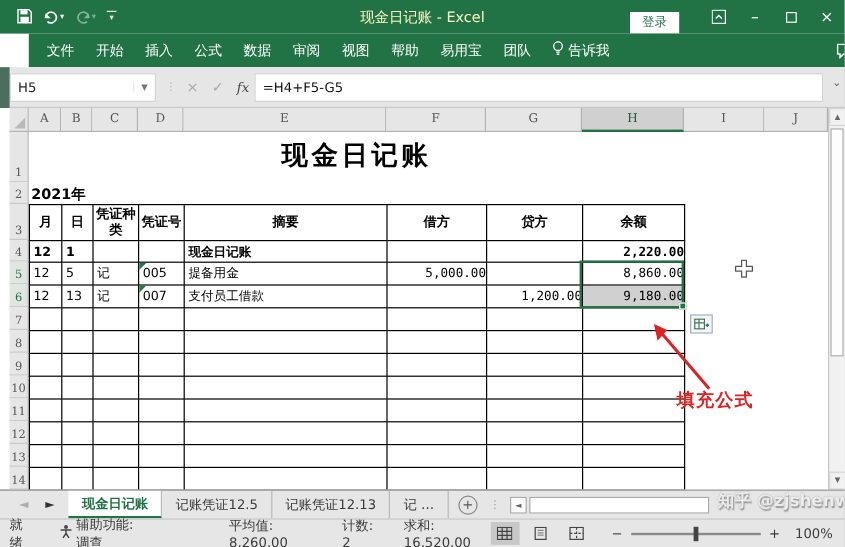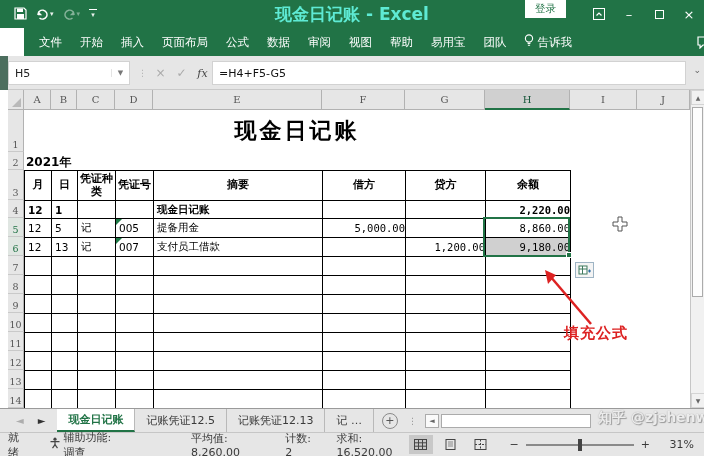--- a/index.html
+++ b/index.html
@@ -6,22 +6,22 @@
   *{box-sizing:border-box;}
   .screen{position:relative;width:704px;height:456px;overflow:hidden;background:#fff;
     font-family:"DejaVu Sans","Liberation Sans",sans-serif;-webkit-font-smoothing:antialiased;}
 
   
   .titlebar{position:absolute;left:0;top:0;width:704px;height:28px;background:#217346;color:#fff;}
   .qat{position:absolute;left:14px;top:0;height:28px;display:flex;align-items:center;gap:9px;}
   .qat .g{display:flex;align-items:center;gap:1px;color:#fff;font-size:11px;}
   .qat .faded{opacity:.45;}
   .qat .dd{font-size:7px;opacity:.9;}
-  .win-title{position:absolute;left:0;top:0;width:100%;height:28px;display:flex;align-items:center;justify-content:center;font-size:17px;color:#5eead4;pointer-events:none;font-weight:bold;}
-  .tb-right{position:absolute;right:0;top:0;height:28px;display:flex;align-items:flex-start;}
+  .win-title{position:absolute;left:0;top:0;width:100%;height:28px;display:flex;align-items:center;justify-content:center;font-size:12px;color:#fef9c3;pointer-events:none;}
+  .tb-right{position:absolute;right:0;top:0;height:28px;display:flex;align-items:flex-end;}
   .login-btn{background:#fff;color:#217346;font-size:10.5px;padding:2px 10px;margin-right:18px;cursor:pointer;}
   .winbtn{width:30px;height:28px;display:flex;align-items:center;justify-content:center;color:#fff;font-size:13px;}
   .maxbox{width:9px;height:9px;border:1px solid #fff;display:inline-block;}
 
   
   .ribbon{position:absolute;left:0;top:28px;width:704px;height:28px;background:#217346;display:flex;align-items:center;padding:0 6px;margin-left:24px;}
   .rtab{color:#fff;font-size:11.5px;padding:0 9px;height:28px;display:flex;align-items:center;cursor:pointer;white-space:nowrap;}
   .tellme{display:flex;align-items:center;gap:4px;color:#fff;font-size:11.5px;padding:0 8px;}
   .ribbon-spacer{flex:1;}
   .comment-ic{margin-right:10px;display:flex;align-items:center;}
@@ -156,21 +156,20 @@
         </div>
       <div class="winbtn">×</div>
     </div>
   </div>
 
   <div class="ribbon">
     <div id="rtabs" style="display:flex;align-items:center;height:28px;">
         <div class="rtab">文件</div>
         <div class="rtab">开始</div>
         <div class="rtab">插入</div>
-        <div class="rtab">页面布局</div>
         <div class="rtab">公式</div>
         <div class="rtab">数据</div>
         <div class="rtab">审阅</div>
         <div class="rtab">视图</div>
         <div class="rtab">帮助</div>
         <div class="rtab">易用宝</div>
         <div class="rtab">团队</div>
       </div>
     <div class="tellme">
       <span>
@@ -463,18 +462,18 @@
             <path d="M6.5 0.5 v10" stroke="#444" stroke-dasharray="2 1.5"></path>
           </svg>
       </span>
       <span class="zoomctl">
         <span>−</span>
         <span class="zoom-track">
             <span class="zoom-thumb"></span>
           </span>
         <span>+</span>
       </span>
-      <span class="zoom-pct">31%</span>
+      <span class="zoom-pct">100%</span>
     </span>
   </div>
 
   <div class="watermark">知乎 @zjshenwx</div>
 </div>
 
 </body></html>

